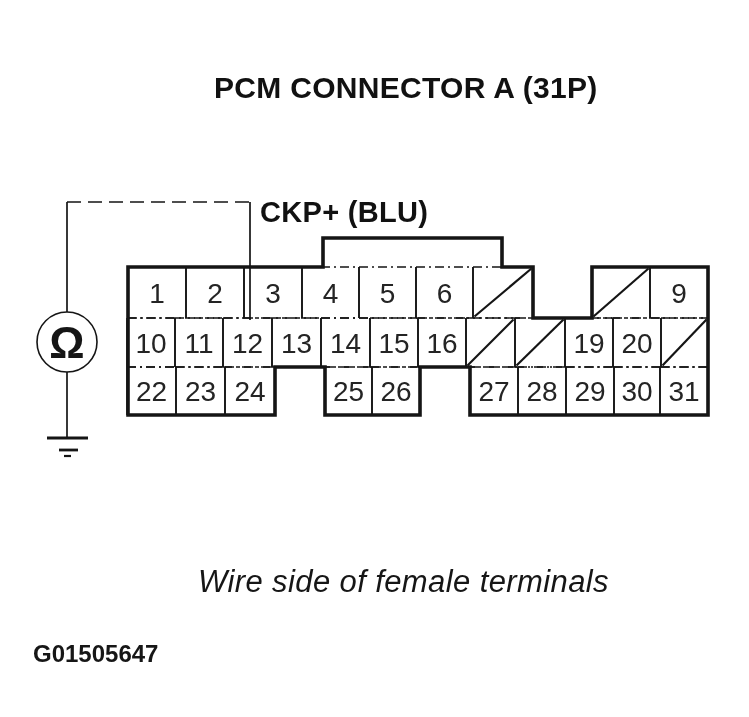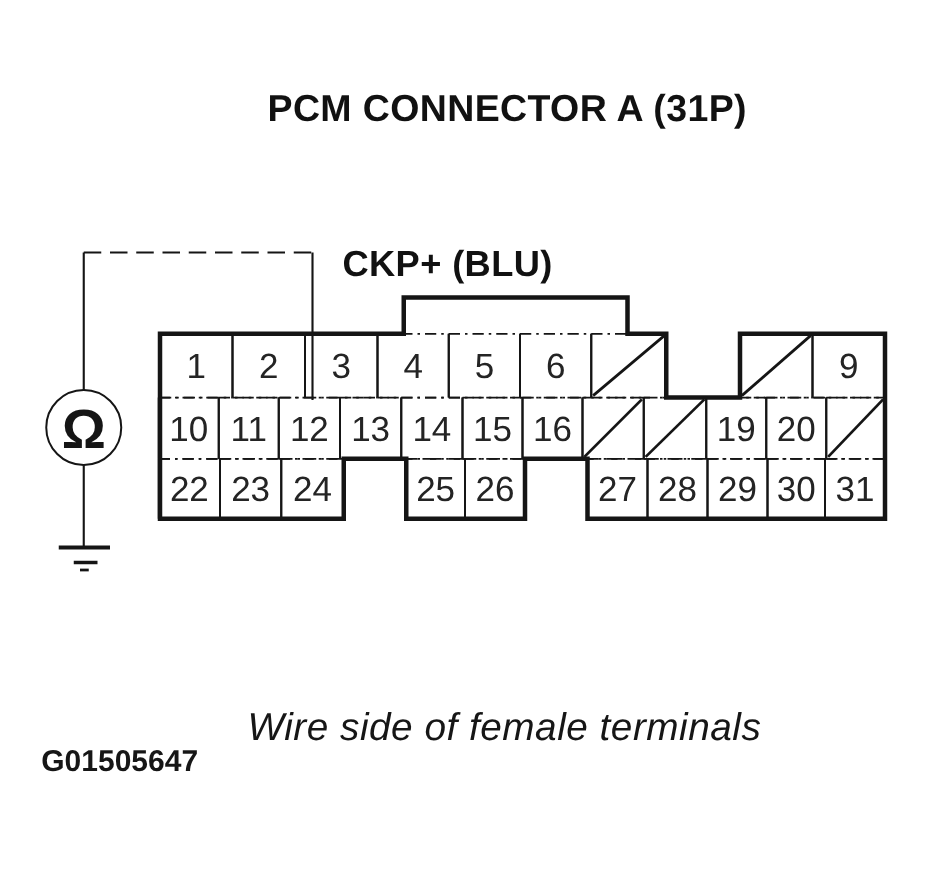--- a/index.html
+++ b/index.html
@@ -2,23 +2,23 @@
 <html><head>
 <meta charset="utf-8">
 <style>
   html,body{margin:0;padding:0;}
   body{
     width:749px;height:717px;background:#ffffff;position:relative;overflow:hidden;
     font-family:"Liberation Sans", sans-serif;color:#111;
   }
   .abs{position:absolute;white-space:nowrap;}
   .title{left:214px;top:71px;font-size:30px;font-weight:700;letter-spacing:.3px;}
-  .wire-label{left:260px;top:196px;font-size:29px;font-weight:700;letter-spacing:.3px;margin-left:14px;}
+  .wire-label{left:260px;top:196px;font-size:29px;font-weight:700;letter-spacing:.3px;}
   .caption{left:198px;top:564px;font-size:31px;font-weight:400;letter-spacing:.4px;color:#161616;font-style:italic;}
-  .figure-id{left:33px;top:596px;font-size:24px;font-weight:700;color:#161616;}
+  .figure-id{left:33px;top:640px;font-size:24px;font-weight:700;color:#161616;}
   #connector-svg{position:absolute;left:0;top:0;width:749px;height:717px;}
   #connector-svg text{font-family:"Liberation Sans", sans-serif;}
 </style>
 </head>
 <body>
 
 <div class="abs title">PCM CONNECTOR A (31P)</div>
 <div class="abs wire-label">CKP+ (BLU)</div>
 
 <svg id="connector-svg" viewBox="0 0 749 717">

